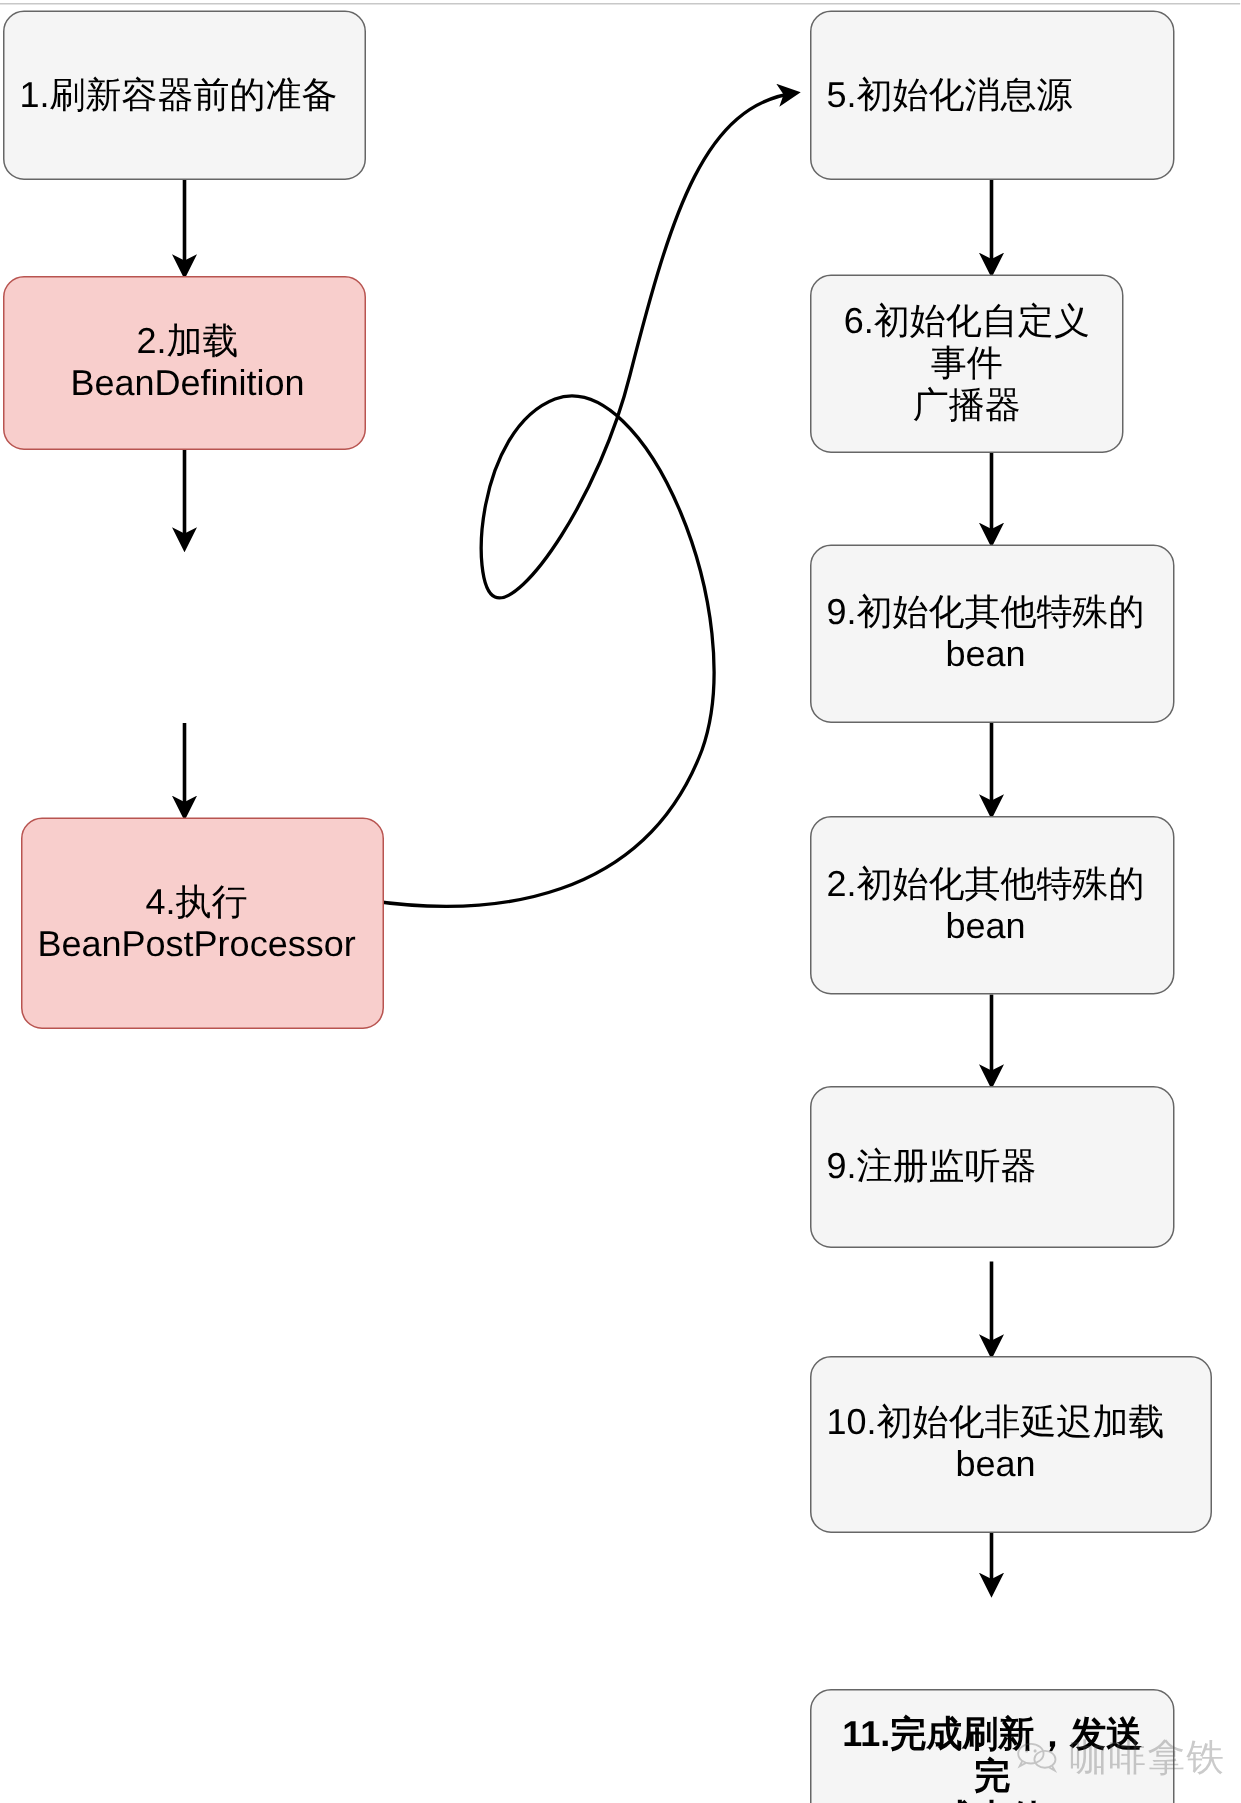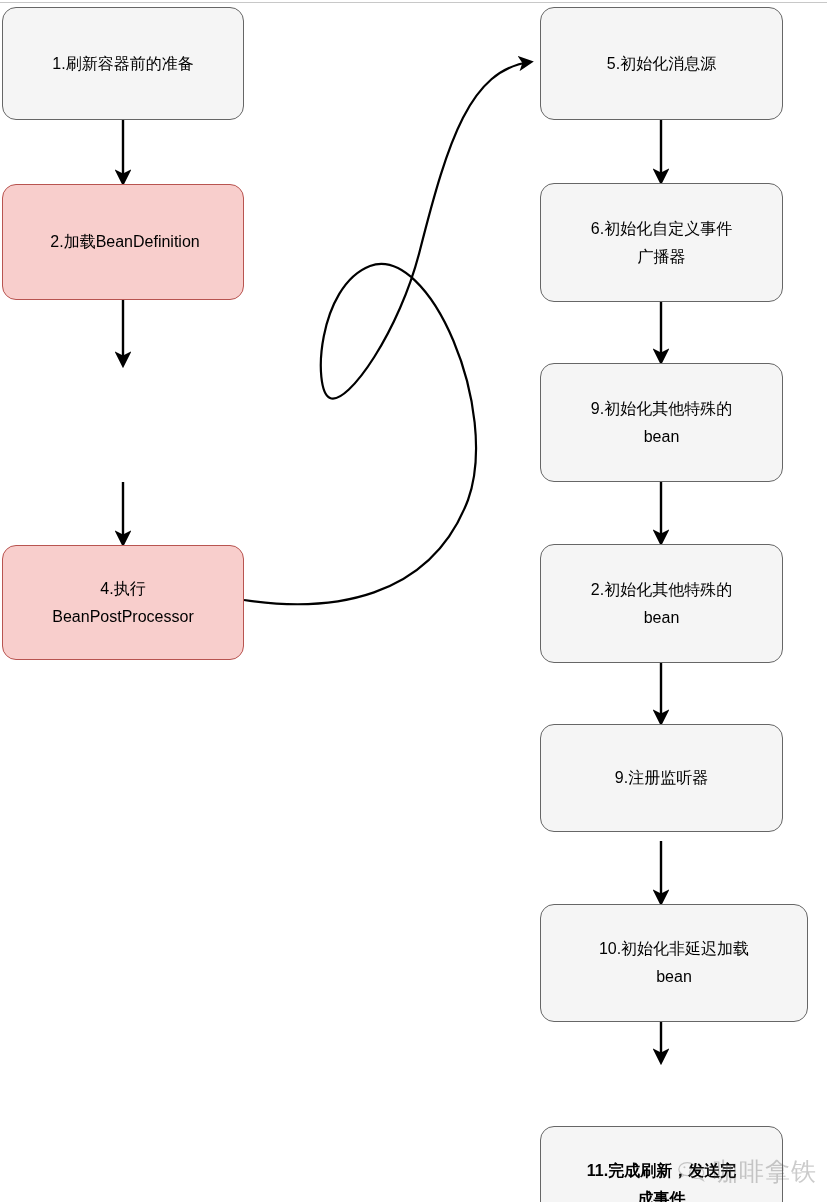--- a/index.html
+++ b/index.html
@@ -33,24 +33,23 @@
     width: 827px;
     height: 1202px;
     pointer-events: none;
   }
   .node {
     position: absolute;
     box-sizing: border-box;
     border-radius: 14px;
     display: flex;
     align-items: center;
-    justify-content: center;
     text-align: center;
     padding: 4px 10px;
-    font-size: 16px;
+    font-size: 24px;
     line-height: 28px;
     color: #000000;
     letter-spacing: 0px;
   }
   .node-gray {
     background: #f5f5f5;
     border: 1.6px solid #666666;
   }
   .node-pink {
     background: #f8cecc;
@@ -134,30 +133,30 @@
 
   <div class="node node-gray" style="left:2px; top:7px; width:242px; height:113px;">
     <span class="node-label">1.刷新容器前的准备</span>
   </div>
 
   <div class="node node-pink" style="left:2px; top:184px; width:242px; height:116px;padding-left:14px;">
     <span class="node-label">2.加载BeanDefinition</span>
   </div>
 
 
-  <div class="node node-pink" style="left:2px; top:545px; width:242px; height:115px;">
+  <div class="node node-pink" style="left:14px; top:545px; width:242px; height:141px;">
     <span class="node-label">4.执行
 BeanPostProcessor</span>
   </div>
 
   <div class="node node-gray" style="left:540px; top:7px; width:243px; height:113px;border-radius:14px;">
     <span class="node-label">5.初始化消息源</span>
   </div>
 
-  <div class="node node-gray" style="left:540px; top:183px; width:243px; height:119px;">
+  <div class="node node-gray" style="left:540px; top:183px; width:209px; height:119px;">
     <span class="node-label">6.初始化自定义事件
 广播器</span>
   </div>
 
   <div class="node node-gray" style="left:540px; top:363px; width:243px; height:119px;">
     <span class="node-label">9.初始化其他特殊的
 bean</span>
   </div>
 
   <div class="node node-gray" style="left:540px; top:544px; width:243px; height:119px;">

